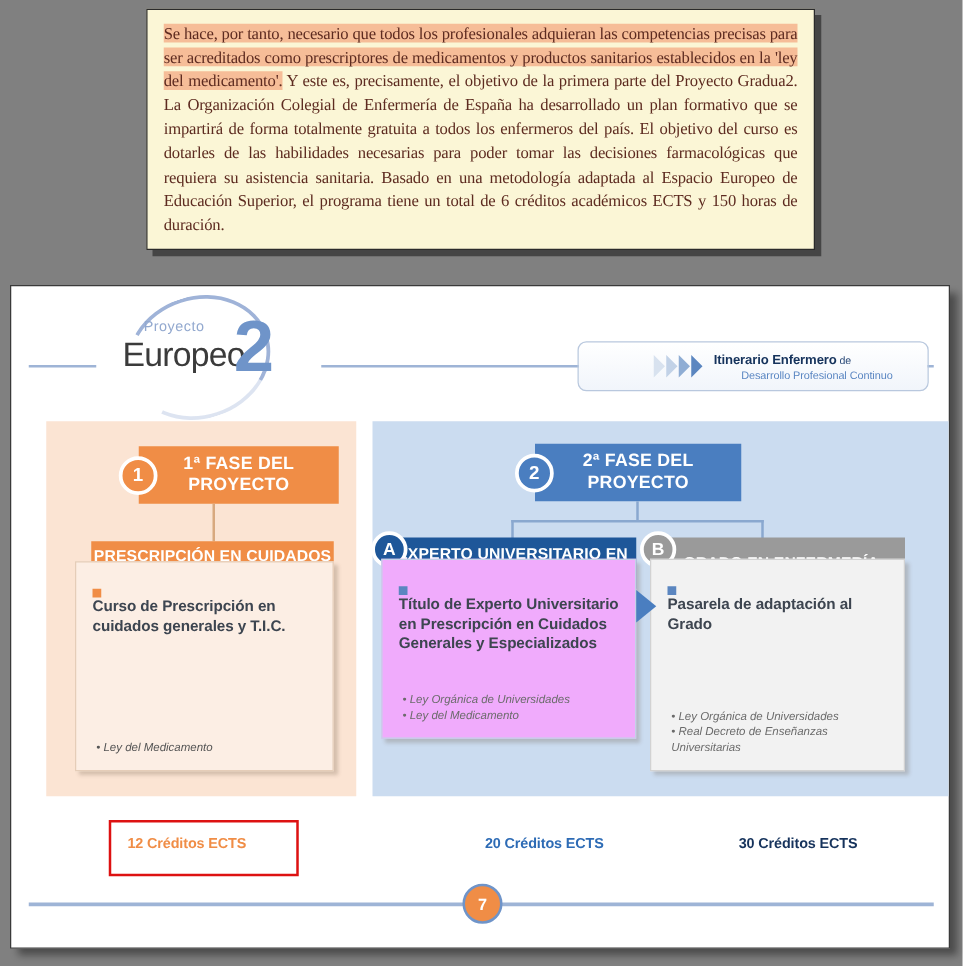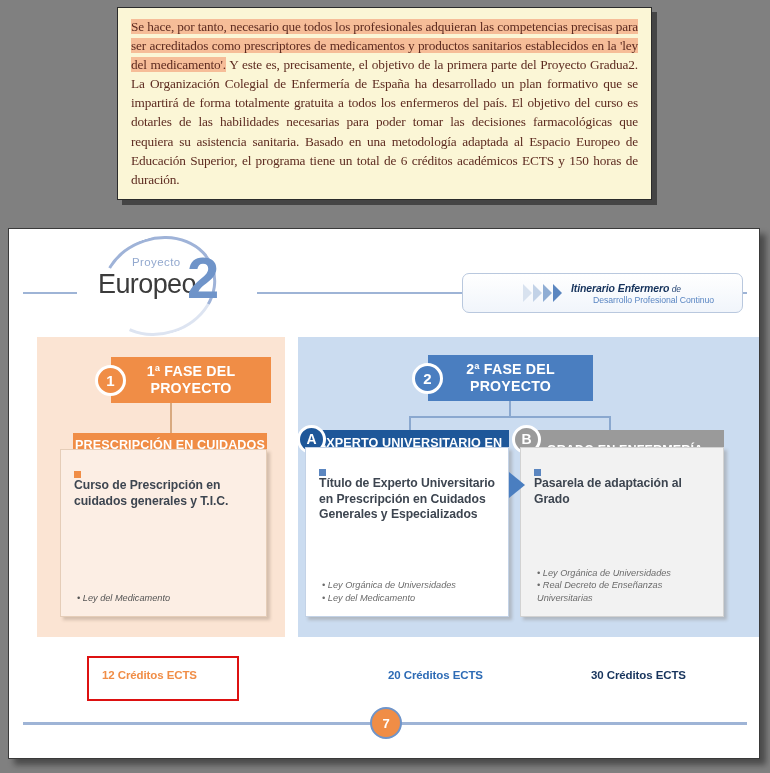--- a/index.html
+++ b/index.html
@@ -67,21 +67,20 @@
     border:3px solid #9fb3d8;
     border-radius:50%;
     border-left-color:transparent;
     border-bottom-color:rgba(159,179,216,0.35);
     transform:rotate(-18deg);
   }
   .logo-proyecto{
     position:absolute; left:38px; top:25px;
     font-size:11.5px; color:#93a9cf; letter-spacing:.4px;
     font-family:"Liberation Sans", sans-serif;
-    margin-left:17px;
   }
   .logo-gradua{
     position:absolute; left:21px; top:38px;
     font-size:27px; color:#3b3b3b; letter-spacing:-.6px;
     font-family:"Liberation Sans", sans-serif;
   }
   .logo-two{
     position:absolute; left:110px; top:18px;
     font-size:58px; line-height:58px; font-weight:bold;
     color:#6f94c9;
@@ -102,21 +101,21 @@
     width:0;height:0;
     border-top:9px solid transparent;
     border-bottom:9px solid transparent;
     border-left:9px solid #d8e2ef;
     margin-right:1px;
   }
   .chev.c2{ border-left-color:#c2d2e7; }
   .chev.c3{ border-left-color:#8fadd4; }
   .chev.c4{ border-left-color:#5b86c0; }
   .itin-text{ margin-left:8px; }
-  .itin-l1{ font-size:10.5px; font-weight:bold; color:#16335c; letter-spacing:-.1px;font-style:italic;}
+  .itin-l1{ font-size:10.5px; font-weight:bold; color:#16335c; letter-spacing:-.1px;}
   .itin-l1 .de{ font-weight:normal; font-size:8.5px; color:#2b4a78;}
   .itin-l2{ font-size:8.7px; color:#5a86c2; margin-top:1px; letter-spacing:-.05px;padding-left:22px;}
 
   
   .cols{ position:absolute; left:0; top:108px; width:100%; }
 
   .panel{ position:absolute; box-sizing:border-box; }
   .panel-1{ left:28px; top:0; width:248px; height:300px; background:#fbe4d3; }
   .panel-2{ left:289px; top:0; width:461px; height:300px; background:#cbdcf0; }
 
@@ -159,21 +158,21 @@
   }
   .sub-head.s1{ left:36px; top:96px; width:194px; height:40px; background:#f08d46; }
   .sub-head.sa{ left:13px; top:93px; width:198px; height:41px; background:#1e5799; }
   .sub-head.sb{ left:228px; top:93px; width:198px; height:41px; background:#9a9a9a; }
 
   .card{
     position:absolute; box-sizing:border-box;
     box-shadow:3px 3px 3px rgba(100,80,60,0.25);
   }
   .card.c1{ left:23px; top:112px; width:207px; height:168px; background:#fceee4; border:1px solid #e5cdb8; }
-  .card.ca{ left:7px; top:110px; width:204px; height:170px; background:#ffffff; border:1px solid #c3d2e6; }
+  .card.ca{ left:7px; top:110px; width:204px; height:144px; background:#f0abfc; border:1px solid #c3d2e6; }
   .card.cb{ left:222px; top:110px; width:204px; height:170px; background:#f2f2f2; border:1px solid #d2d2d2; }
 
   .bullet-row{ position:absolute; left:13px; top:16px; right:10px; display:flex;flex-direction:column; }
   .bsq{ width:7px;height:7px;flex:0 0 7px; margin-top:5px; margin-right:7px; }
   .bsq.orange{ background:#f08d46; }
   .bsq.blue{ background:#5b86c0; }
   .btxt{ font-size:12.2px; font-weight:bold; line-height:15.5px; color:#3d4550; letter-spacing:-.05px; }
 
   .foot{ position:absolute; left:16px; bottom:12px; right:8px; }
   .foot div{

